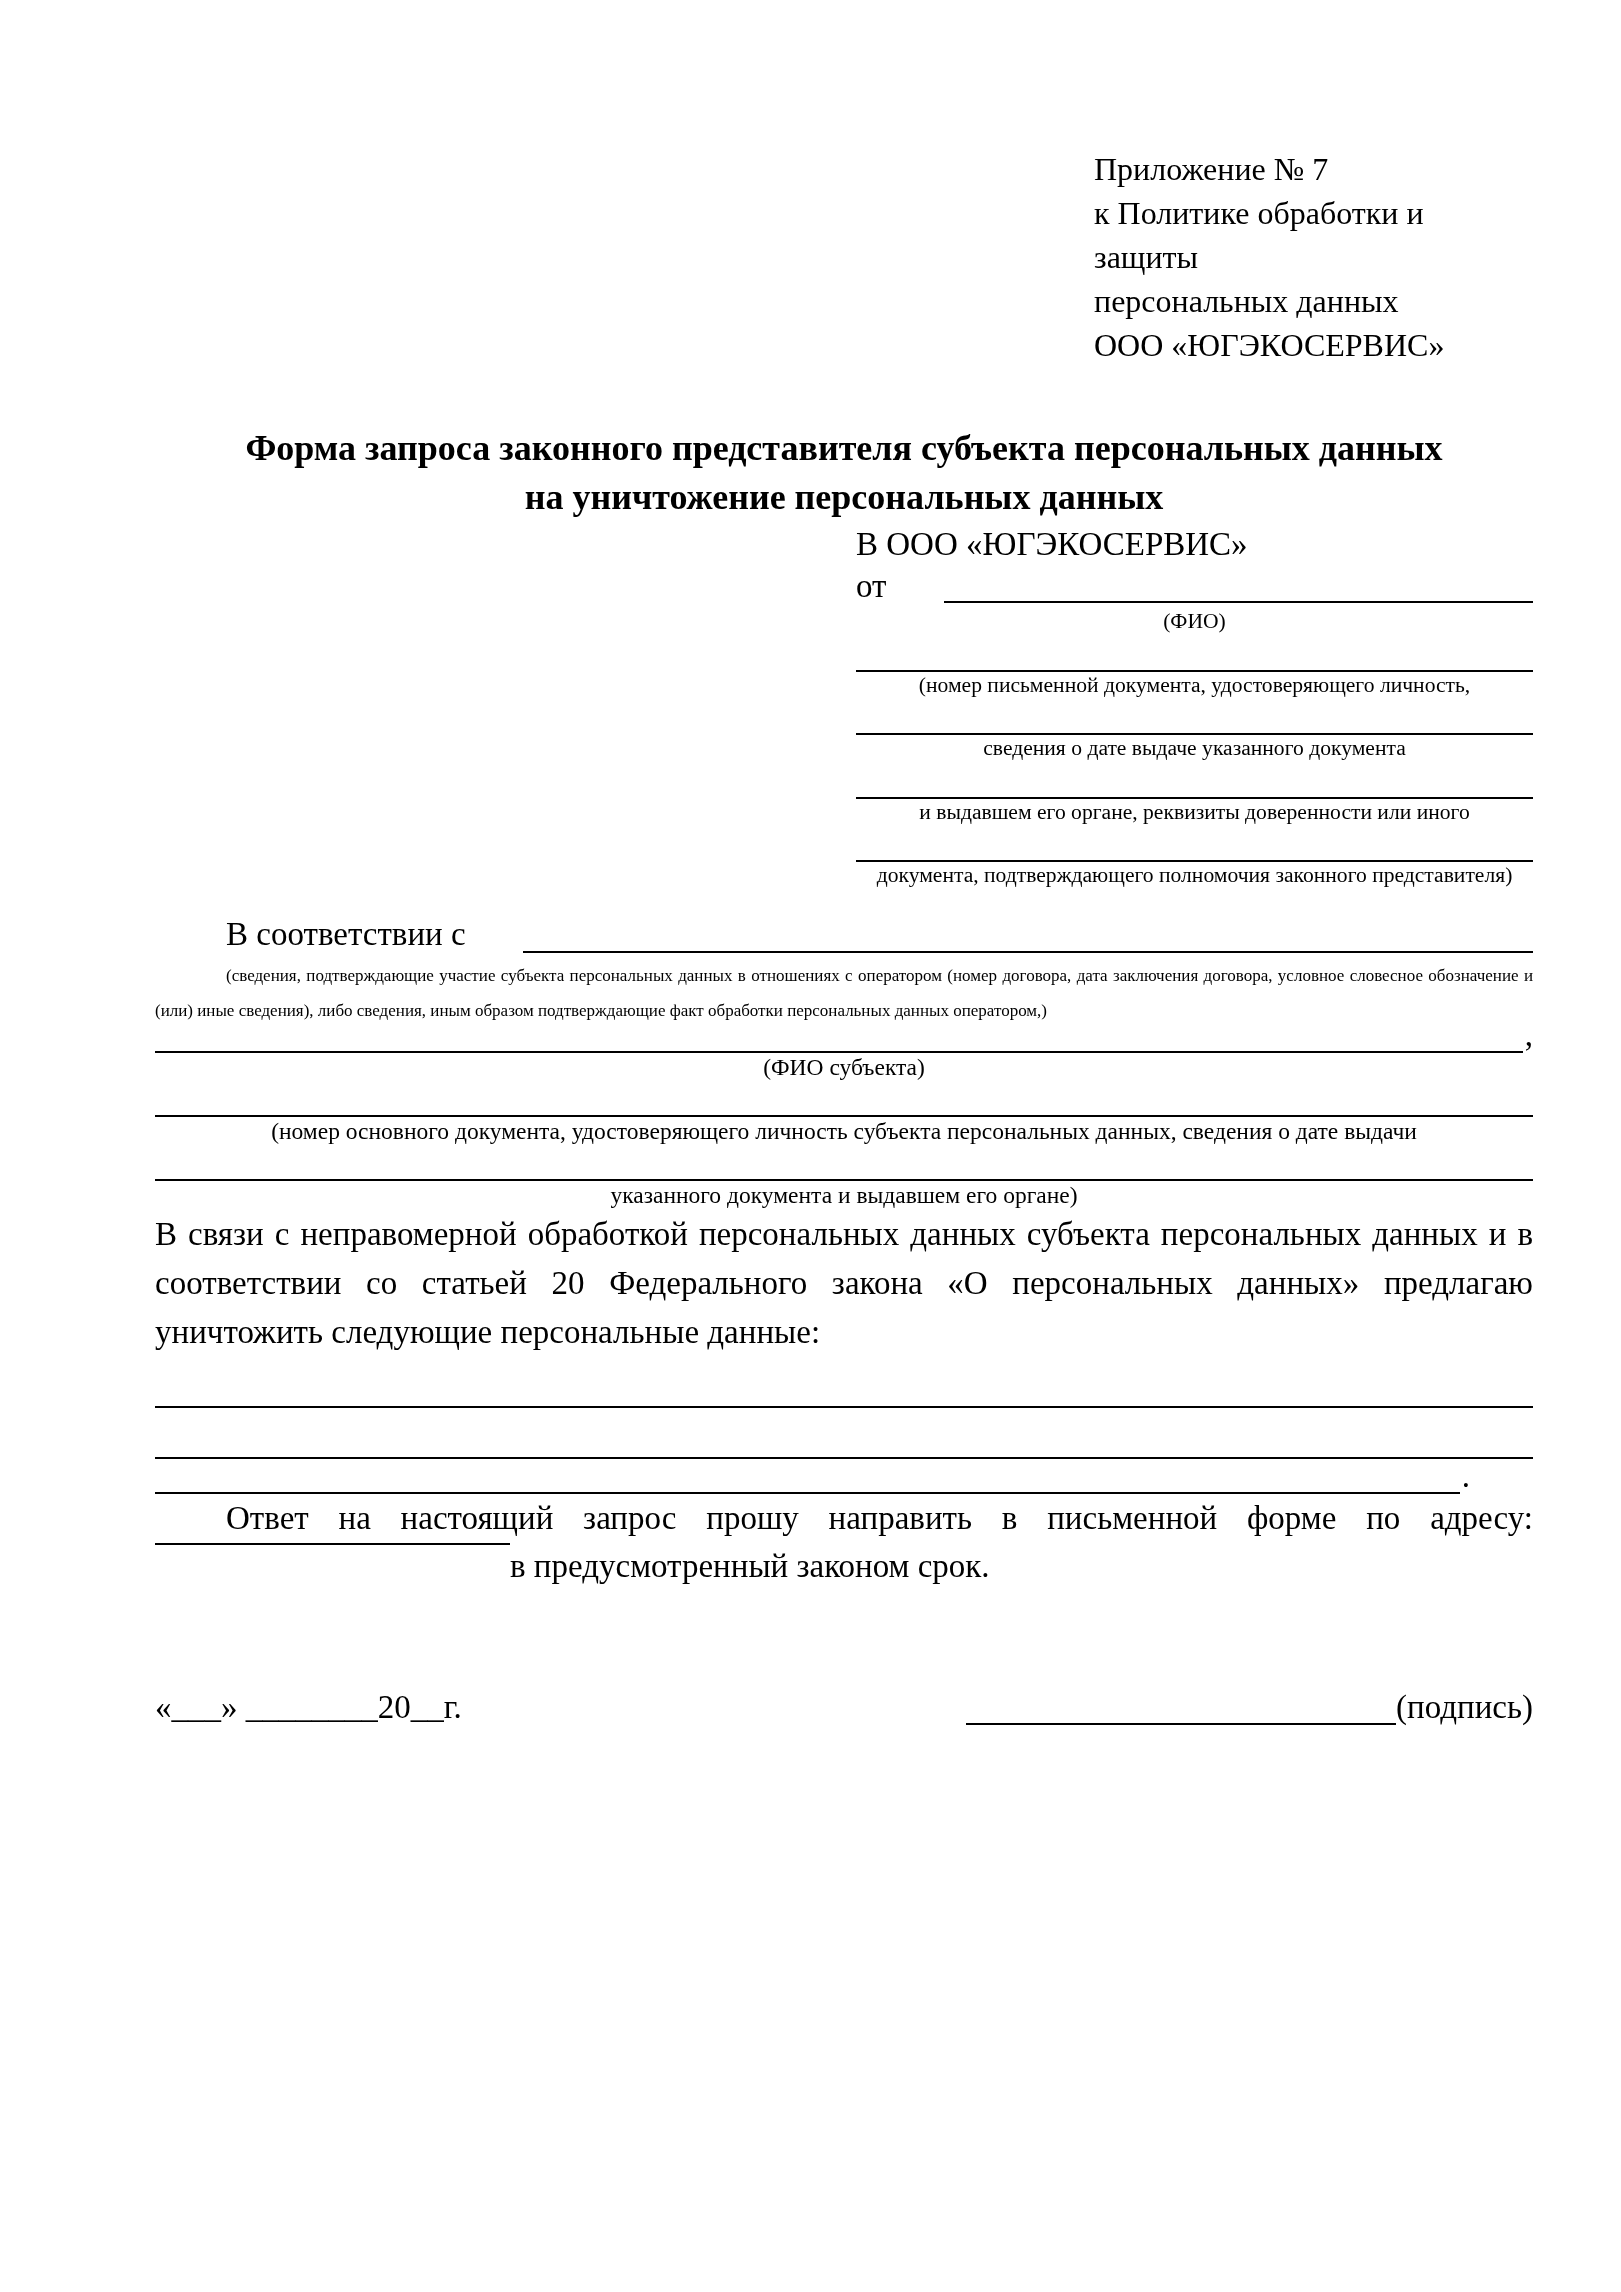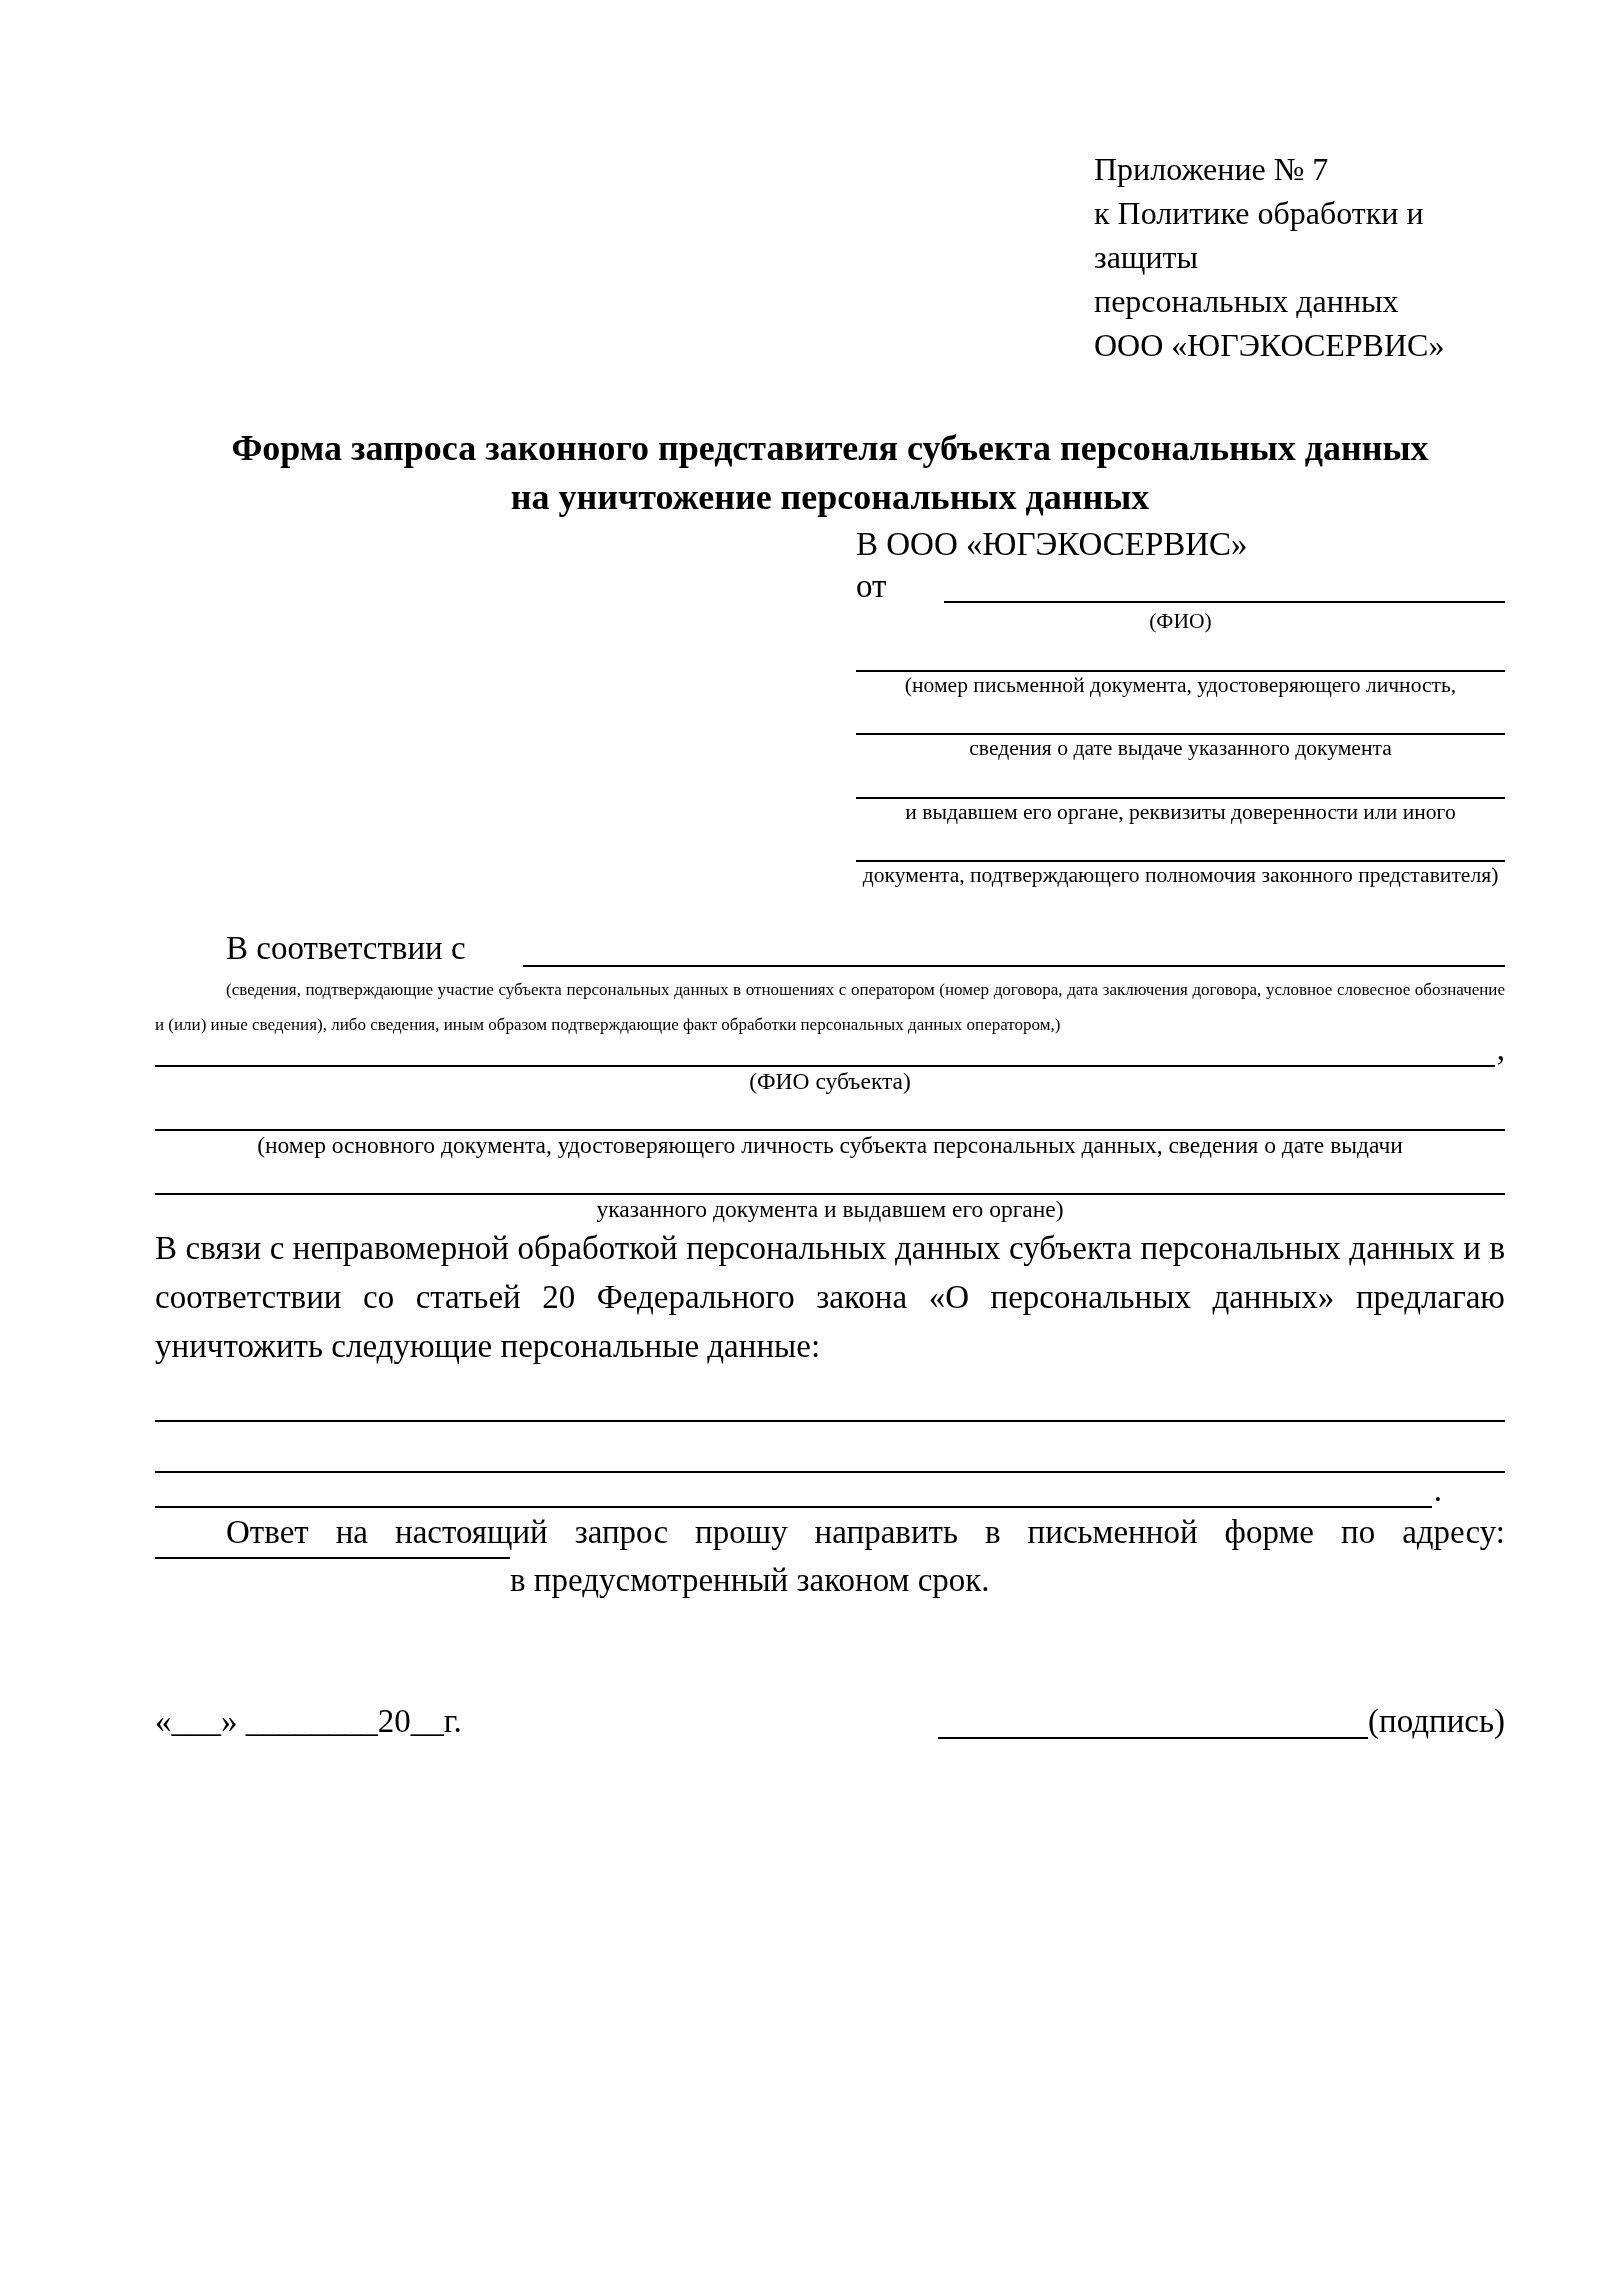--- a/index.html
+++ b/index.html
@@ -9,21 +9,21 @@
   }
   .page {
     position: relative;
     width: 1621px;
     height: 2293px;
     box-sizing: border-box;
     background: #ffffff;
     color: #000000;
     font-family: "Liberation Serif", "DejaVu Serif", serif;
     font-size: 33px;
-    padding: 147px 116px 0 155px;
+    padding: 147px 88px 0 155px;
     overflow: hidden;
   }
 
   
   .appendix {
     margin-left: 939px;
     font-size: 32px;
     line-height: 44px;
   }
 
@@ -66,21 +66,21 @@
     text-align: center;
     white-space: nowrap;
   }
   .addr-field .blank {
     height: 35px;
     border-bottom: 2.9px solid #000;
   }
 
   
   .accordance {
-    margin-top: 36px;
+    margin-top: 22px;
   }
   .accordance .lbl {
     padding-left: 71px;
     line-height: 47px;
   }
   .fine-note {
     font-size: 17px;
     line-height: 35px;
     text-align: justify;
     text-indent: 71px;

